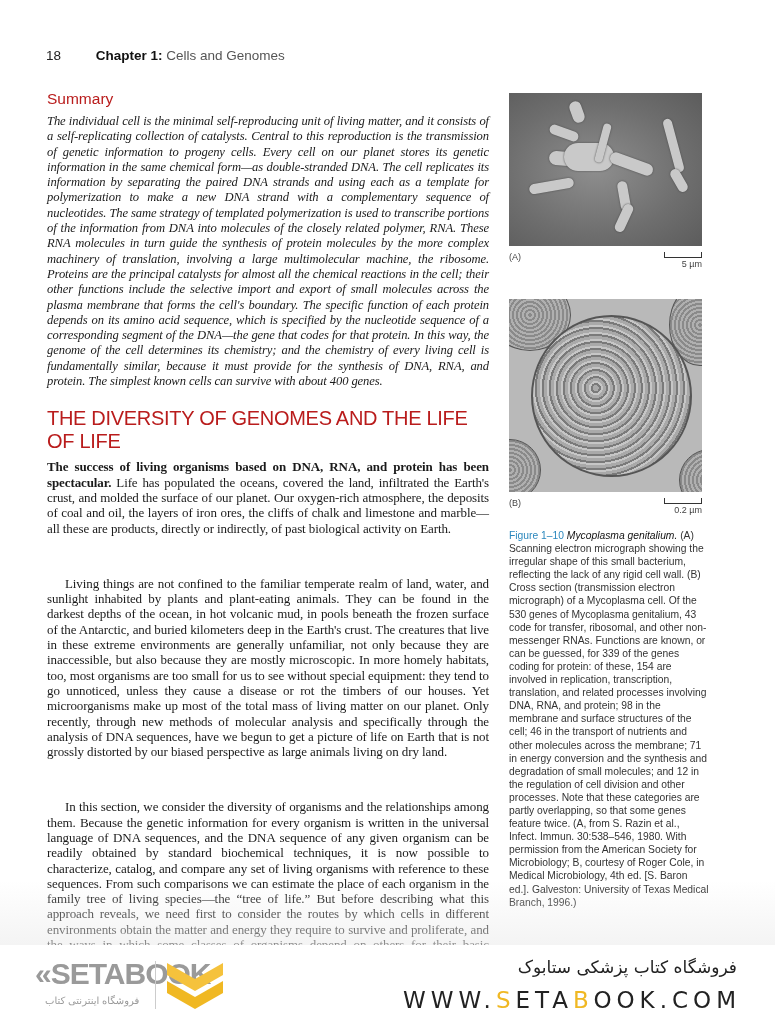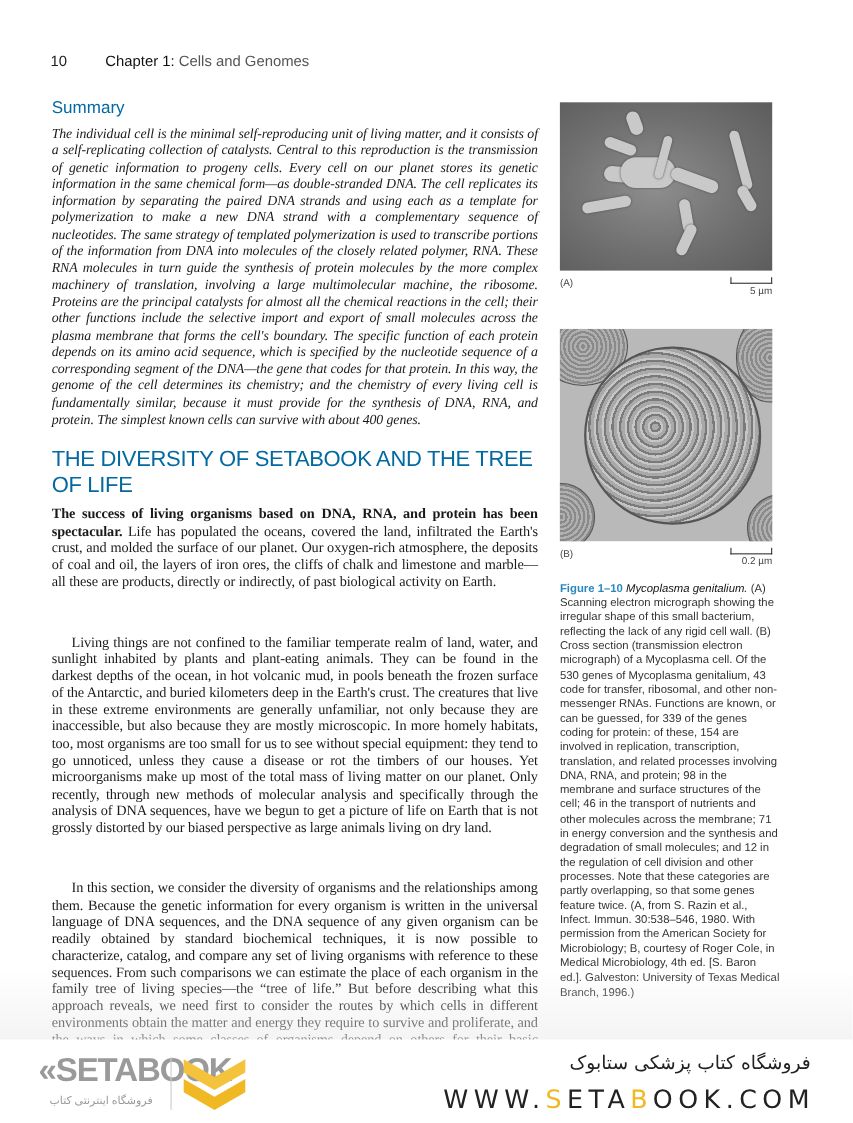--- a/index.html
+++ b/index.html
@@ -1,69 +1,69 @@
 <!DOCTYPE html>
 <html><head>
 <meta charset="utf-8">
 <style>
   html, body { margin:0; padding:0; }
   body { width:775px; height:1021px; background:#ffffff; position:relative; overflow:hidden; font-family:"Liberation Serif", serif; color:#1a1a1a; }
   .running-head { position:absolute; left:46px; top:48px; font-family:"Liberation Sans", sans-serif; font-size:13.5px; color:#222; }
   .running-head .pg { display:inline-block; width:46px; }
-  .running-head .ch { font-weight:normal; color:#111; }
+  .running-head .ch { font-weight:bold; color:#111; }
   .running-head .ct { color:#555;text-align:center; }
   .main { position:absolute; left:47px; top:90px; width:442px; }
-  h2.sec { font-family:"Liberation Sans", sans-serif; font-weight:normal; color:#0369a1; margin:0; }
+  h2.sec { font-family:"Liberation Sans", sans-serif; font-weight:normal; color:#b91c1c; margin:0; }
   .summary-h { font-size:15.5px; margin-bottom:6px !important; }
   .summary-p { font-style:italic; font-size:12.6px; line-height:15.3px; text-align:justify; margin:0; letter-spacing:-0.1px; }
   .big-h { font-size:20px; letter-spacing:-0.3px; margin-top:18px !important; margin-bottom:6px !important; }
   .body-p { font-size:13px; line-height:15.3px; text-align:justify; margin:0; letter-spacing:-0.1px; }
   .body-p.indent { text-indent:18px;margin-top:40px; }
   .lead { font-weight:bold; }
   .sub-h { font-size:15.5px; margin-top:10px !important; margin-bottom:4px !important; }
   .side { position:absolute; left:509px; top:93px; width:236px; }
   .fig { position:relative; width:193px; background:#888; overflow:hidden; }
   .figA { height:153px; background:radial-gradient(ellipse at 45% 50%, #8e8e8e 0%, #6e6e6e 60%, #5c5c5c 100%); }
   .figB { height:193px; margin-top:30px; background:#b9b9b9; }
   .cell { position:absolute; border-radius:50%; }
   .cellmain { left:22px; top:16px; width:157px; height:158px; border:2px solid #555; background:repeating-radial-gradient(circle at 40% 45%, #a9a9a9 0 3px, #7a7a7a 3px 5px, #c6c6c6 5px 7px); }
   .celledge { background:repeating-radial-gradient(circle, #8a8a8a 0 2px, #b0b0b0 2px 4px); border:1px solid #555; }
   .bug { position:absolute; background:#c9c9c9; border-radius:8px; box-shadow:0 0 2px #444; }
   .figlabel { font-family:"Liberation Sans", sans-serif; font-size:9px; color:#444; display:flex; justify-content:space-between; width:193px; margin-top:6px; position:relative; }
   .scalebar { position:relative; text-align:right; width:38px; }
   .scalebar .bar { height:5px; border:1.5px solid #333; border-top:none; }
   .scalebar span { display:block; margin-top:1px; }
   .caption { font-family:"Liberation Sans", sans-serif; font-size:10.3px; line-height:13.1px; color:#333; margin-top:14px; width:200px; }
-  .caption .fignum { color:#2a87bd; font-weight:bold; }
+  .caption .fignum { color:#2a87bd; font-weight:normal; }
   .caption .figtitle { font-style:italic; color:#111; }
   .fade { position:absolute; left:0; top:880px; width:775px; height:70px; background:linear-gradient(to bottom, rgba(255,255,255,0), rgba(235,235,235,0.6)); pointer-events:none; }
   .footer { position:absolute; left:0; top:945px; width:775px; height:76px; background:#fff; }
   .logo { position:absolute; left:35px; top:10px; width:225px; height:60px; }
   .logo .latin { position:absolute; left:0; top:2px; font-family:"Liberation Sans", sans-serif; font-size:30px; font-weight:bold; color:#9a9a9a; letter-spacing:-1px; }
-  .logo .sub { position:absolute; left:10px; top:40px; font-family:Liberation Serif, serif; font-size:10px; color:#999; direction:rtl; }
+  .logo .sub { position:absolute; left:10px; top:40px; font-family:Liberation Sans, sans-serif; font-size:10px; color:#999; direction:rtl; }
   .logo .divider { position:absolute; left:120px; top:6px; width:1px; height:48px; background:#ccc; }
   .logo .chev { position:absolute; left:130px; top:4px; width:60px; height:52px; }
   .store-fa { position:absolute; right:38px; top:12px; font-family:"DejaVu Sans", sans-serif; font-size:17px; color:#222; direction:rtl; }
   .store-url { position:absolute; right:34px; top:42px; font-family:"DejaVu Sans", sans-serif; font-size:23px; letter-spacing:5px; color:#222; }
   .store-url .y { color:#f0b823; }
 </style>
 </head>
 <body>
 
 <div class="running-head">
-  <span class="pg">10</span>
+  <span class="pg">18</span>
   <span class="ch">Chapter 1:</span>
   <span class="ct">Cells and Genomes</span>
 </div>
 
 <div class="main">
   <h2 class="sec summary-h">Summary</h2>
   <p class="summary-p">The individual cell is the minimal self-reproducing unit of living matter, and it consists of a self-replicating collection of catalysts. Central to this reproduction is the transmission of genetic information to progeny cells. Every cell on our planet stores its genetic information in the same chemical form—as double-stranded DNA. The cell replicates its information by separating the paired DNA strands and using each as a template for polymerization to make a new DNA strand with a complementary sequence of nucleotides. The same strategy of templated polymerization is used to transcribe portions of the information from DNA into molecules of the closely related polymer, RNA. These RNA molecules in turn guide the synthesis of protein molecules by the more complex machinery of translation, involving a large multimolecular machine, the ribosome. Proteins are the principal catalysts for almost all the chemical reactions in the cell; their other functions include the selective import and export of small molecules across the plasma membrane that forms the cell's boundary. The specific function of each protein depends on its amino acid sequence, which is specified by the nucleotide sequence of a corresponding segment of the DNA—the gene that codes for that protein. In this way, the genome of the cell determines its chemistry; and the chemistry of every living cell is fundamentally similar, because it must provide for the synthesis of DNA, RNA, and protein. The simplest known cells can survive with about 400 genes.</p>
 
-  <h2 class="sec big-h">THE DIVERSITY OF SETABOOK AND THE TREE OF LIFE</h2>
+  <h2 class="sec big-h">THE DIVERSITY OF GENOMES AND THE LIFE OF LIFE</h2>
   <p class="body-p"><span class="lead">The success of living organisms based on DNA, RNA, and protein has been spectacular.</span><span> Life has populated the oceans, covered the land, infiltrated the Earth's crust, and molded the surface of our planet. Our oxygen-rich atmosphere, the deposits of coal and oil, the layers of iron ores, the cliffs of chalk and limestone and marble—all these are products, directly or indirectly, of past biological activity on Earth.</span></p>
   <p class="body-p indent">Living things are not confined to the familiar temperate realm of land, water, and sunlight inhabited by plants and plant-eating animals. They can be found in the darkest depths of the ocean, in hot volcanic mud, in pools beneath the frozen surface of the Antarctic, and buried kilometers deep in the Earth's crust. The creatures that live in these extreme environments are generally unfamiliar, not only because they are inaccessible, but also because they are mostly microscopic. In more homely habitats, too, most organisms are too small for us to see without special equipment: they tend to go unnoticed, unless they cause a disease or rot the timbers of our houses. Yet microorganisms make up most of the total mass of living matter on our planet. Only recently, through new methods of molecular analysis and specifically through the analysis of DNA sequences, have we begun to get a picture of life on Earth that is not grossly distorted by our biased perspective as large animals living on dry land.</p>
   <p class="body-p indent">In this section, we consider the diversity of organisms and the relationships among them. Because the genetic information for every organism is written in the universal language of DNA sequences, and the DNA sequence of any given organism can be readily obtained by standard biochemical techniques, it is now possible to characterize, catalog, and compare any set of living organisms with reference to these sequences. From such comparisons we can estimate the place of each organism in the family tree of living species—the “tree of life.” But before describing what this approach reveals, we need first to consider the routes by which cells in different environments obtain the matter and energy they require to survive and proliferate, and the ways in which some classes of organisms depend on others for their basic chemical needs.</p>
 
   <h2 class="sec sub-h">Cells Can Be Powered by a Variety of Free-Energy Sources</h2>
   <p class="body-p">Living organisms obtain their free energy in different ways. Some, such as animals,</p>
 </div>
 
 <div class="side">
   <div class="fig figA">

